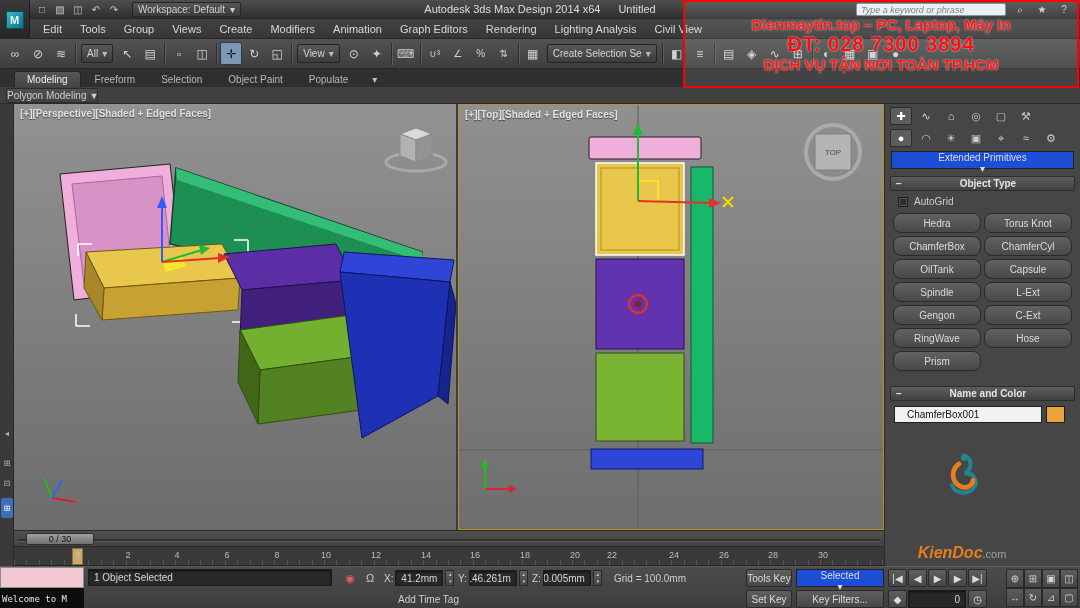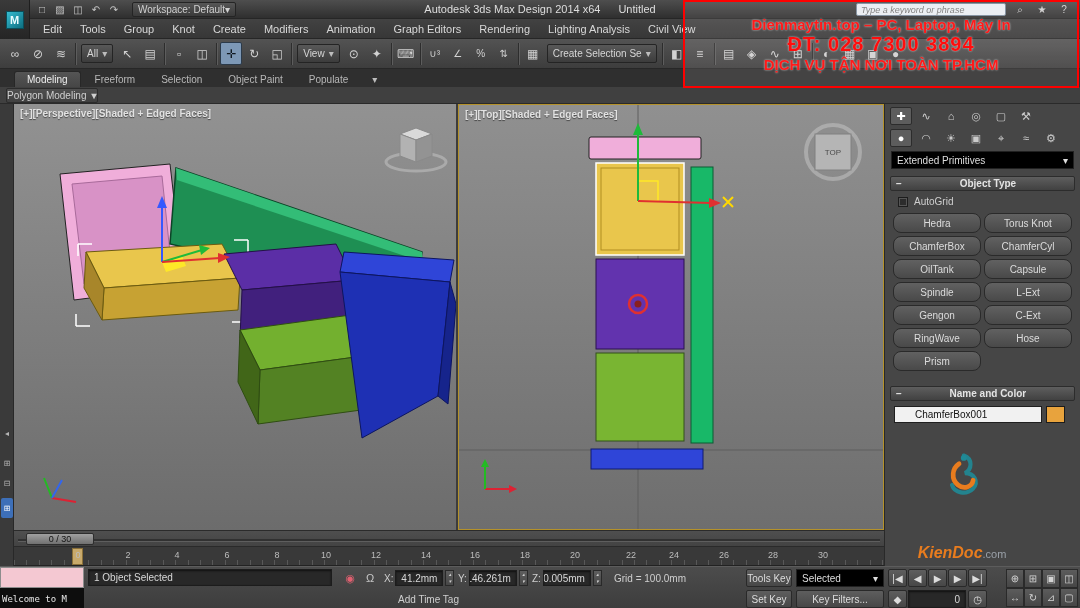--- a/index.html
+++ b/index.html
@@ -4,21 +4,21 @@
 <style>
 *{margin:0;padding:0;box-sizing:border-box;font-family:"Liberation Sans",sans-serif;}
 body{background:#151515;}
 #app{position:relative;width:1080px;height:608px;background:#3d3d3d;overflow:hidden;color:#d6d6d6;font-size:10px;}
 
 #titlebar{position:absolute;left:0;top:0;width:1080px;height:19px;background:linear-gradient(#4e4e4e,#2f2f2f);border-bottom:1px solid #262626;display:flex;align-items:center;}
 #appbtn{position:absolute;left:0;top:0;width:30px;height:39px;background:linear-gradient(#3a3a3a,#252525);border-right:1px solid #1e1e1e;display:flex;align-items:center;justify-content:center;z-index:5;}
 #appbtn .logo{width:18px;height:18px;background:linear-gradient(135deg,#36bcd0,#0d6e80);border:1px solid #0a4e5a;color:#eafcff;font-weight:bold;font-size:11px;display:flex;align-items:center;justify-content:center;}
 .qat{display:flex;margin-left:34px;gap:2px;}
 .qicon{width:16px;height:15px;display:flex;align-items:center;justify-content:center;color:#c6c6c6;font-size:10px;}
-.wsdrop{margin-left:10px;height:15px;background:linear-gradient(#565656,#3a3a3a);border:1px solid #242424;border-radius:2px;display:flex;align-items:center;padding:0 5px;color:#d0d0d0;font-size:10px;}
+.wsdrop{margin-left:10px;height:15px;background:linear-gradient(#565656,#3a3a3a);border:1px solid #242424;border-radius:2px;display:flex;align-items:center;gap:5px;padding:0 5px;color:#d0d0d0;font-size:10px;}
 #wintitle{position:absolute;left:360px;top:3px;width:360px;display:flex;justify-content:center;gap:18px;font-size:11px;color:#dedede;white-space:nowrap;}
 #infocenter{position:absolute;right:8px;top:2px;display:flex;align-items:center;gap:6px;}
 #infocenter input{width:150px;height:13px;font-size:9px;font-style:italic;background:#e9eef3;border:1px solid #7a8a9a;color:#3a5a7a;padding:0 4px;border-radius:2px;}
 #infocenter .qicon{color:#cfcfcf;}
 
 #menubar{position:absolute;left:0;top:19px;width:1080px;height:20px;background:linear-gradient(#424242,#373737);border-bottom:1px solid #262626;display:flex;align-items:center;padding-left:34px;}
 .menuitem{padding:0 9px;font-size:11px;color:#d8d8d8;line-height:20px;cursor:default;}
 
 #toolbar{position:absolute;left:0;top:39px;width:1080px;height:30px;background:linear-gradient(#535353,#3d3d3d);border-bottom:1px solid #272727;display:flex;align-items:center;padding-left:4px;gap:1px;}
 .ticon{width:22px;height:23px;display:flex;align-items:center;justify-content:center;color:#d2d2d2;font-size:12px;border:1px solid transparent;border-radius:2px;}
@@ -39,30 +39,30 @@
 .lsicon{position:absolute;left:1px;width:12px;height:14px;display:flex;align-items:center;justify-content:center;color:#b5b5b5;font-size:8px;}
 .lsicon.activeblue{background:#3d6fb8;color:#fff;height:20px;border-radius:2px;}
 .vp{position:absolute;top:104px;height:426px;background:#2e2e2e;}
 #vpL{left:14px;width:442px;}
 #vpR{left:458px;width:426px;border:1px solid #b5922a;}
 .vplabel{position:absolute;left:6px;top:4px;z-index:3;font-size:10px;font-weight:bold;color:#e2e2e2;text-shadow:0 1px 1px rgba(0,0,0,.5);}
 #cmdpanel{position:absolute;left:884px;top:104px;width:196px;height:462px;background:#464646;border-left:1px solid #292929;}
 .cprow{display:flex;gap:3px;padding:3px 5px 1px;}
 .cpt{width:22px;height:18px;display:flex;align-items:center;justify-content:center;color:#cbcbcb;font-size:11px;border:1px solid transparent;border-radius:2px;}
 .cpt.active{background:#5d5d5d;border-color:#2c2c2c;color:#fff;}
-.cselect{height:18px;margin:3px 6px 0;background:#000000;border:1px solid #212121;display:flex;align-items:center;justify-content:space-between;padding:0 5px;color:#dedede;font-size:10px;}
+.cselect{height:18px;margin:3px 6px 0;background:#1d4ed8;border:1px solid #212121;display:flex;align-items:center;justify-content:space-between;padding:0 5px;color:#dedede;font-size:10px;flex-direction:column;}
 .rollout{margin:7px 5px 0;}
 .rhead{height:15px;background:linear-gradient(#5e5e5e,#414141);border:1px solid #2c2c2c;border-radius:2px;font-weight:bold;font-size:10px;display:flex;align-items:center;padding:0 5px;gap:5px;color:#e4e4e4;}
 .rhead .rtitle{flex:1;text-align:center;}
 .agrow{display:flex;align-items:center;gap:6px;padding:5px 8px 2px;color:#cfcfcf;}
 .cbx{width:10px;height:10px;background:#2c2c2c;border:1px solid #1d1d1d;box-shadow:inset 0 0 0 1px #555;}
 .btngrid{display:grid;grid-template-columns:1fr 1fr;gap:3px;padding:4px 3px 8px;}
 .cpbtn{height:20px;background:linear-gradient(#616161,#494949);border:1px solid #2a2a2a;border-radius:8px;color:#dcdcdc;font-size:10px;display:flex;align-items:center;justify-content:center;white-space:nowrap;}
 .namerow{display:flex;align-items:center;gap:4px;padding:5px 4px;}
-.namefield{width:148px;height:17px;background:#f1f1f1;border:1px solid #1f1f1f;font-size:10px;padding:0 20px;color:#101010;}
+.namefield{width:148px;height:17px;background:#f1f1f1;border:1px solid #1f1f1f;font-size:10px;padding:0 12px;color:#101010;}
 .swatch{width:19px;height:17px;border:1px solid #1c1c1c;}
 
 #tslider{position:absolute;left:14px;top:530px;width:870px;height:16px;background:linear-gradient(#4f4f4f,#434343);border-top:1px solid #2b2b2b;}
 #tslider .groove{position:absolute;left:4px;right:4px;top:8px;height:2px;background:#313131;box-shadow:0 1px 0 #5e5e5e;}
 #tslider .handle{position:absolute;left:12px;top:2px;width:68px;height:12px;background:linear-gradient(#a0a0a0,#707070);border:1px solid #2d2d2d;border-radius:2px;color:#131313;font-size:9px;display:flex;align-items:center;justify-content:center;}
 #ruler{position:absolute;left:14px;top:546px;width:870px;height:20px;background:#393939;border-top:1px solid #2a2a2a;border-bottom:1px solid #222;}
 #ruler .minor{position:absolute;left:0;bottom:0;width:100%;height:5px;background:repeating-linear-gradient(90deg,#585858 0 1px,transparent 1px 12.4px);}
 .tick{position:absolute;top:3px;transform:translateX(-50%);color:#bdbdbd;font-size:9px;}
 .fmarker{position:absolute;left:58px;top:1px;width:11px;height:17px;background:#c9aa6b;border:1px solid #8a7038;}
 
@@ -116,21 +116,21 @@
     </div>
   </div>
   <div id="appbtn">
     <span class="logo">M</span>
   </div>
 
   <div id="menubar">
     <span class="menuitem">Edit</span>
     <span class="menuitem">Tools</span>
     <span class="menuitem">Group</span>
-    <span class="menuitem">Knot</span>
+    <span class="menuitem">Views</span>
     <span class="menuitem">Create</span>
     <span class="menuitem">Modifiers</span>
     <span class="menuitem">Animation</span>
     <span class="menuitem">Graph Editors</span>
     <span class="menuitem">Rendering</span>
     <span class="menuitem">Lighting Analysis</span>
     <span class="menuitem">Civil View</span>
   </div>
 
   <div id="toolbar">
@@ -378,21 +378,21 @@
     <span class="tick" style="left:114px">2</span>
     <span class="tick" style="left:163px">4</span>
     <span class="tick" style="left:213px">6</span>
     <span class="tick" style="left:263px">8</span>
     <span class="tick" style="left:312px">10</span>
     <span class="tick" style="left:362px">12</span>
     <span class="tick" style="left:412px">14</span>
     <span class="tick" style="left:461px">16</span>
     <span class="tick" style="left:511px">18</span>
     <span class="tick" style="left:561px">20</span>
-    <span class="tick" style="left:617px">22</span>
+    <span class="tick" style="left:598px">22</span>
     <span class="tick" style="left:660px">24</span>
     <span class="tick" style="left:710px">26</span>
     <span class="tick" style="left:759px">28</span>
     <span class="tick" style="left:809px">30</span>
   </div>
 
   <div id="status">
     <div class="listener-pink"></div>
     <div class="listener-dark">Welcome to M</div>
 

